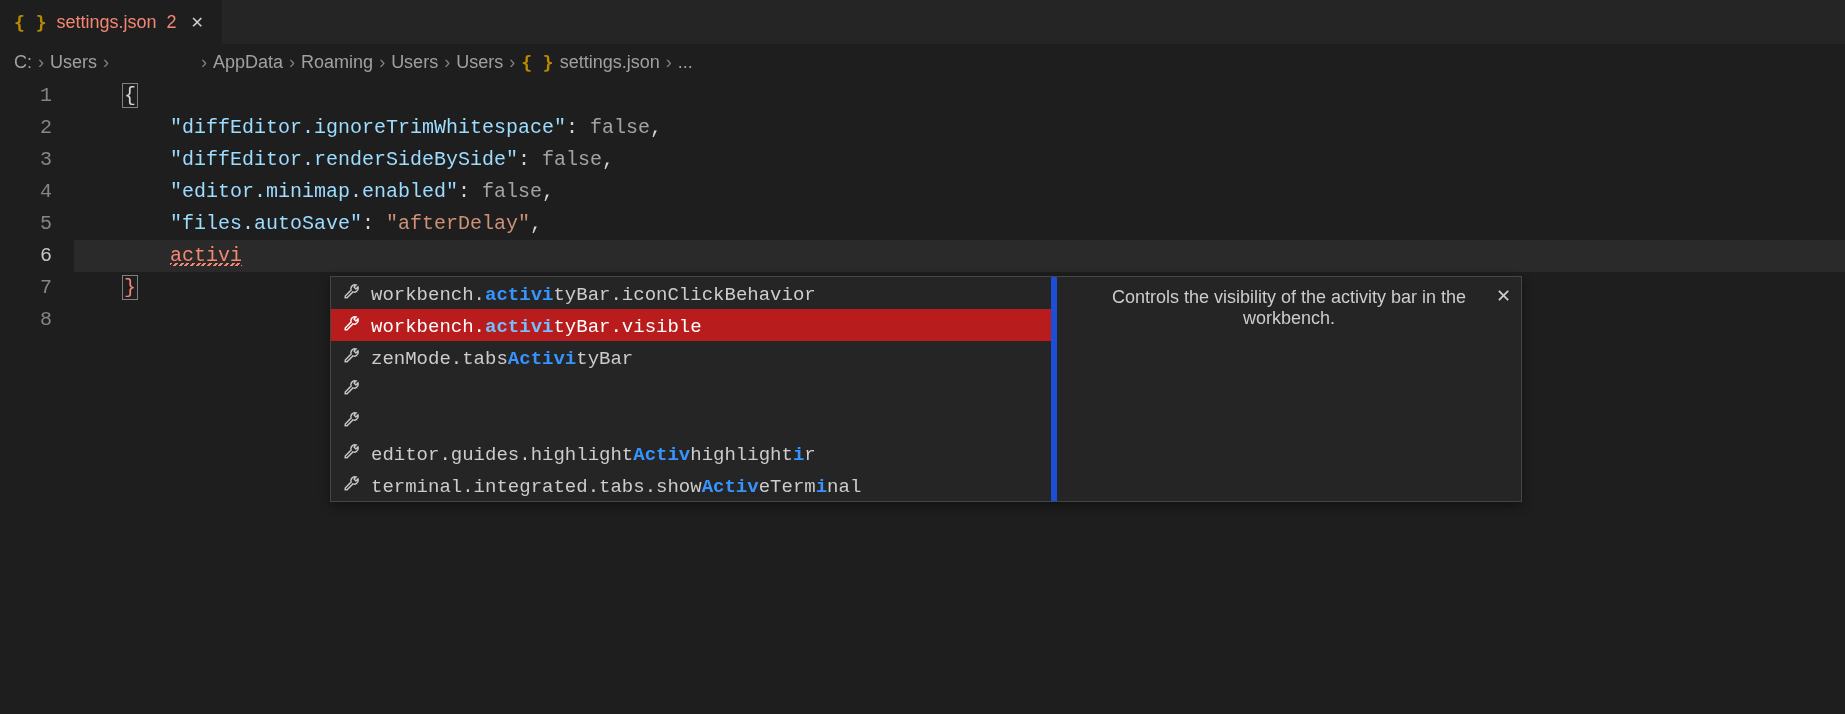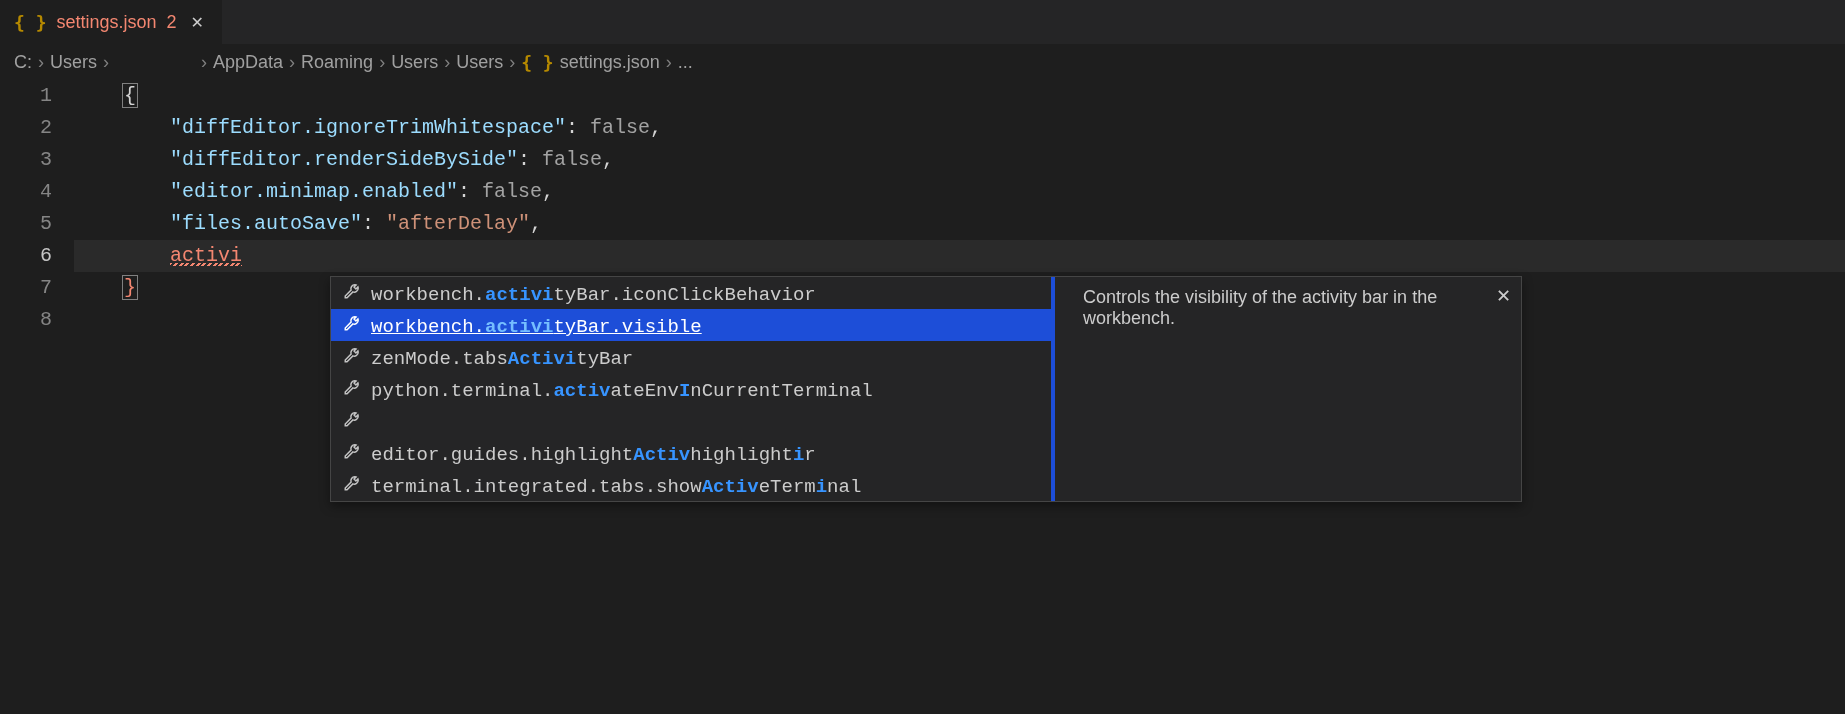--- a/index.html
+++ b/index.html
@@ -85,33 +85,34 @@
     box-shadow: 0 4px 10px rgba(0,0,0,0.4);
     font-family: Consolas, "Courier New", monospace;
     font-size: 19px;
   }
   .suggest-list { width: 720px; }
   .suggest-row {
     display:flex; align-items:flex-end; gap:10px;
     padding: 3px 12px; height:32px;
     color:#cccccc;
   }
-  .suggest-row.selected { background:#1d4ed8; color:#ffffff;text-decoration:underline; }
+  .suggest-row.selected { background:#b91c1c; color:#ffffff; }
   .suggest-row .wrench { flex-shrink:0; color:#c5c5c5; }
   .suggest-row.selected .wrench { color:#ffffff; }
   .suggest-row .hl { color:#3794ff; font-weight:600; }
   .suggest-row.selected .hl { color:#75beff; }
   .suggest-doc {
     width: 470px;
-    border-left:4px solid #1d4ed8;
-    padding: 10px 28px;
+    border-left:6px solid #1d4ed8;
+    padding: 10px 10px;
     font-family: "Segoe UI", Arial, sans-serif;
     font-size: 18px;
     color:#cccccc;
     position:relative;
+    text-align:center;
   }
   .suggest-doc .close { position:absolute; top:8px; right:10px; color:#cccccc; }
   svg.wrench-svg { width:18px; height:18px; }
   .gap{ display:inline-block; width:80px;}
 </style>
 </head>
 <body>
 
 <div class="tabs">
   <div class="tab">
@@ -183,21 +184,20 @@
           <div class="suggest-row">
             <span class="wrench"><svg class="wrench-svg" viewBox="0 0 16 16" fill="none" stroke="currentColor" stroke-width="1.3">
                 <path d="M10.5 2.5a3.5 3.5 0 0 0-3.3 4.7L2 12.4V14h1.6l5.2-5.2a3.5 3.5 0 0 0 4.7-3.3c0-.4-.1-.8-.2-1.1L11.5 6.2 9.8 4.5l1.8-1.8c-.3-.1-.7-.2-1.1-.2z"></path>
               </svg></span>
             <span><span>zenMode.tabs</span><span class="hl">Activi</span><span>tyBar</span></span>
           </div>
           <div class="suggest-row">
             <span class="wrench"><svg class="wrench-svg" viewBox="0 0 16 16" fill="none" stroke="currentColor" stroke-width="1.3">
                 <path d="M10.5 2.5a3.5 3.5 0 0 0-3.3 4.7L2 12.4V14h1.6l5.2-5.2a3.5 3.5 0 0 0 4.7-3.3c0-.4-.1-.8-.2-1.1L11.5 6.2 9.8 4.5l1.8-1.8c-.3-.1-.7-.2-1.1-.2z"></path>
               </svg></span>
-            <span><span>python.terminal.</span><span class="hl">activ</span><span>ateEnv</span><span class="hl">I</span><span>nCurrentTerminal</span></span>
           </div>
           <div class="suggest-row">
             <span class="wrench"><svg class="wrench-svg" viewBox="0 0 16 16" fill="none" stroke="currentColor" stroke-width="1.3">
                 <path d="M10.5 2.5a3.5 3.5 0 0 0-3.3 4.7L2 12.4V14h1.6l5.2-5.2a3.5 3.5 0 0 0 4.7-3.3c0-.4-.1-.8-.2-1.1L11.5 6.2 9.8 4.5l1.8-1.8c-.3-.1-.7-.2-1.1-.2z"></path>
               </svg></span>
           </div>
           <div class="suggest-row">
             <span class="wrench"><svg class="wrench-svg" viewBox="0 0 16 16" fill="none" stroke="currentColor" stroke-width="1.3">
                 <path d="M10.5 2.5a3.5 3.5 0 0 0-3.3 4.7L2 12.4V14h1.6l5.2-5.2a3.5 3.5 0 0 0 4.7-3.3c0-.4-.1-.8-.2-1.1L11.5 6.2 9.8 4.5l1.8-1.8c-.3-.1-.7-.2-1.1-.2z"></path>
               </svg></span>

